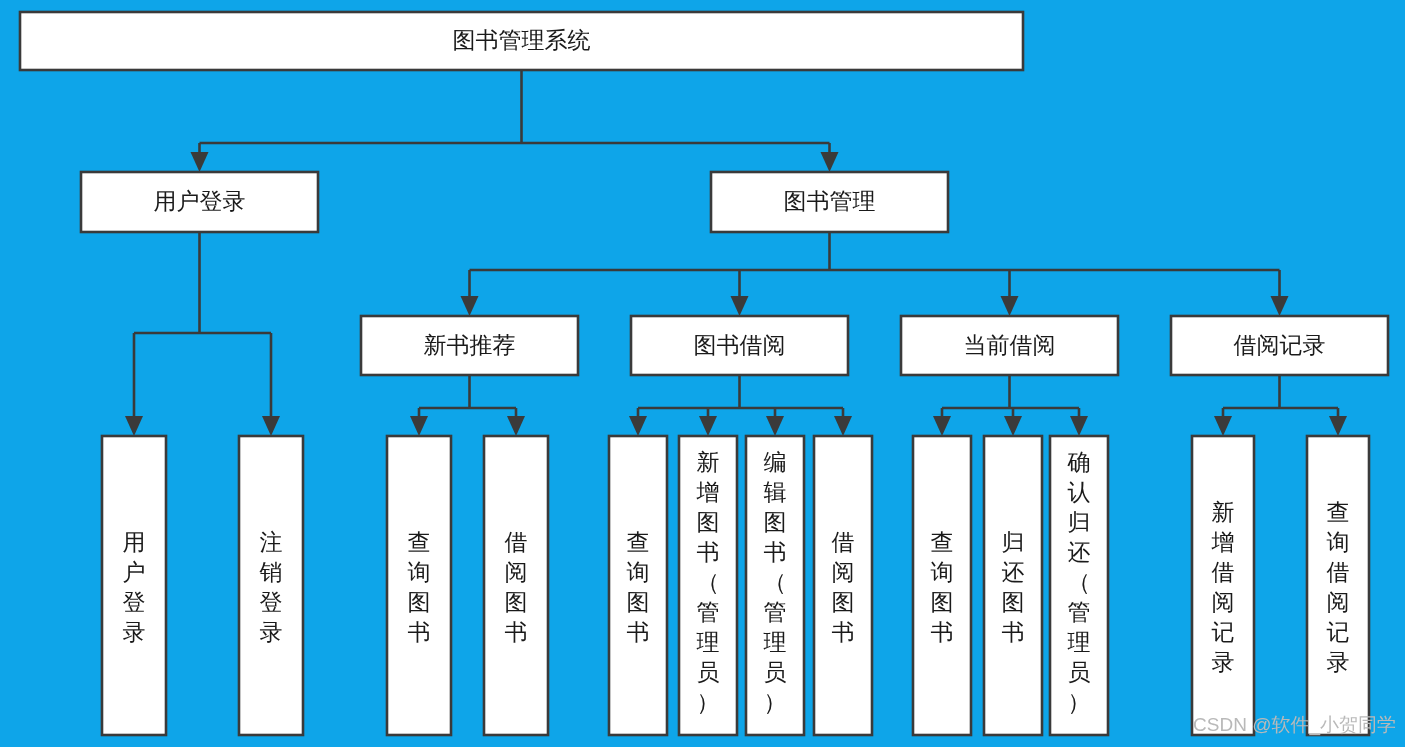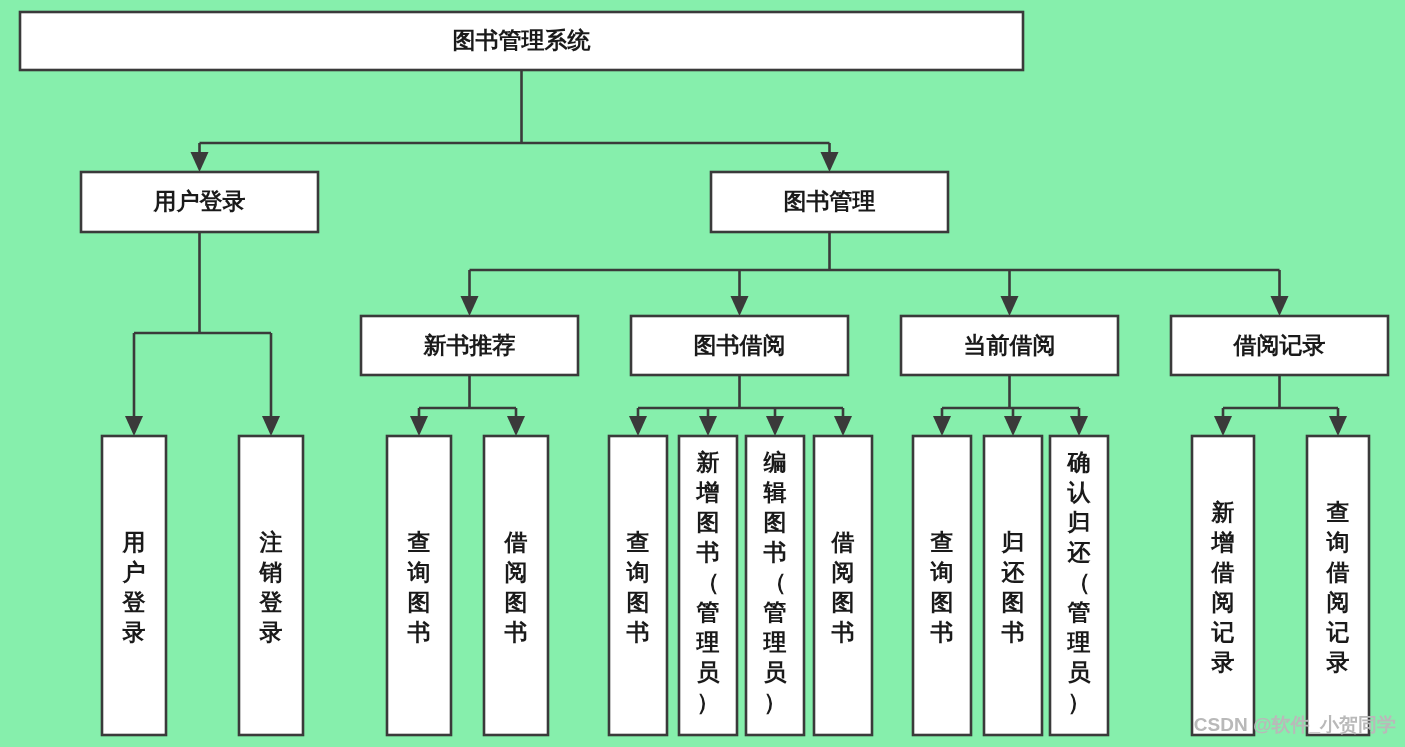--- a/index.html
+++ b/index.html
@@ -10,22 +10,21 @@
   body {
     width: 1405px;
     height: 747px;
     font-family: "Liberation Sans", "DejaVu Sans", sans-serif;
     overflow: hidden;
   }
   #diagram-root {
     position: relative;
     width: 1405px;
     height: 747px;
-    background: #86efac;
-    font-weight: bold;
+    background: #0ea5e9;
   }
   svg.diagram-canvas {
     position: absolute;
     top: 0;
     left: 0;
     width: 1405px;
     height: 747px;
     display: block;
   }
   .node-box {

